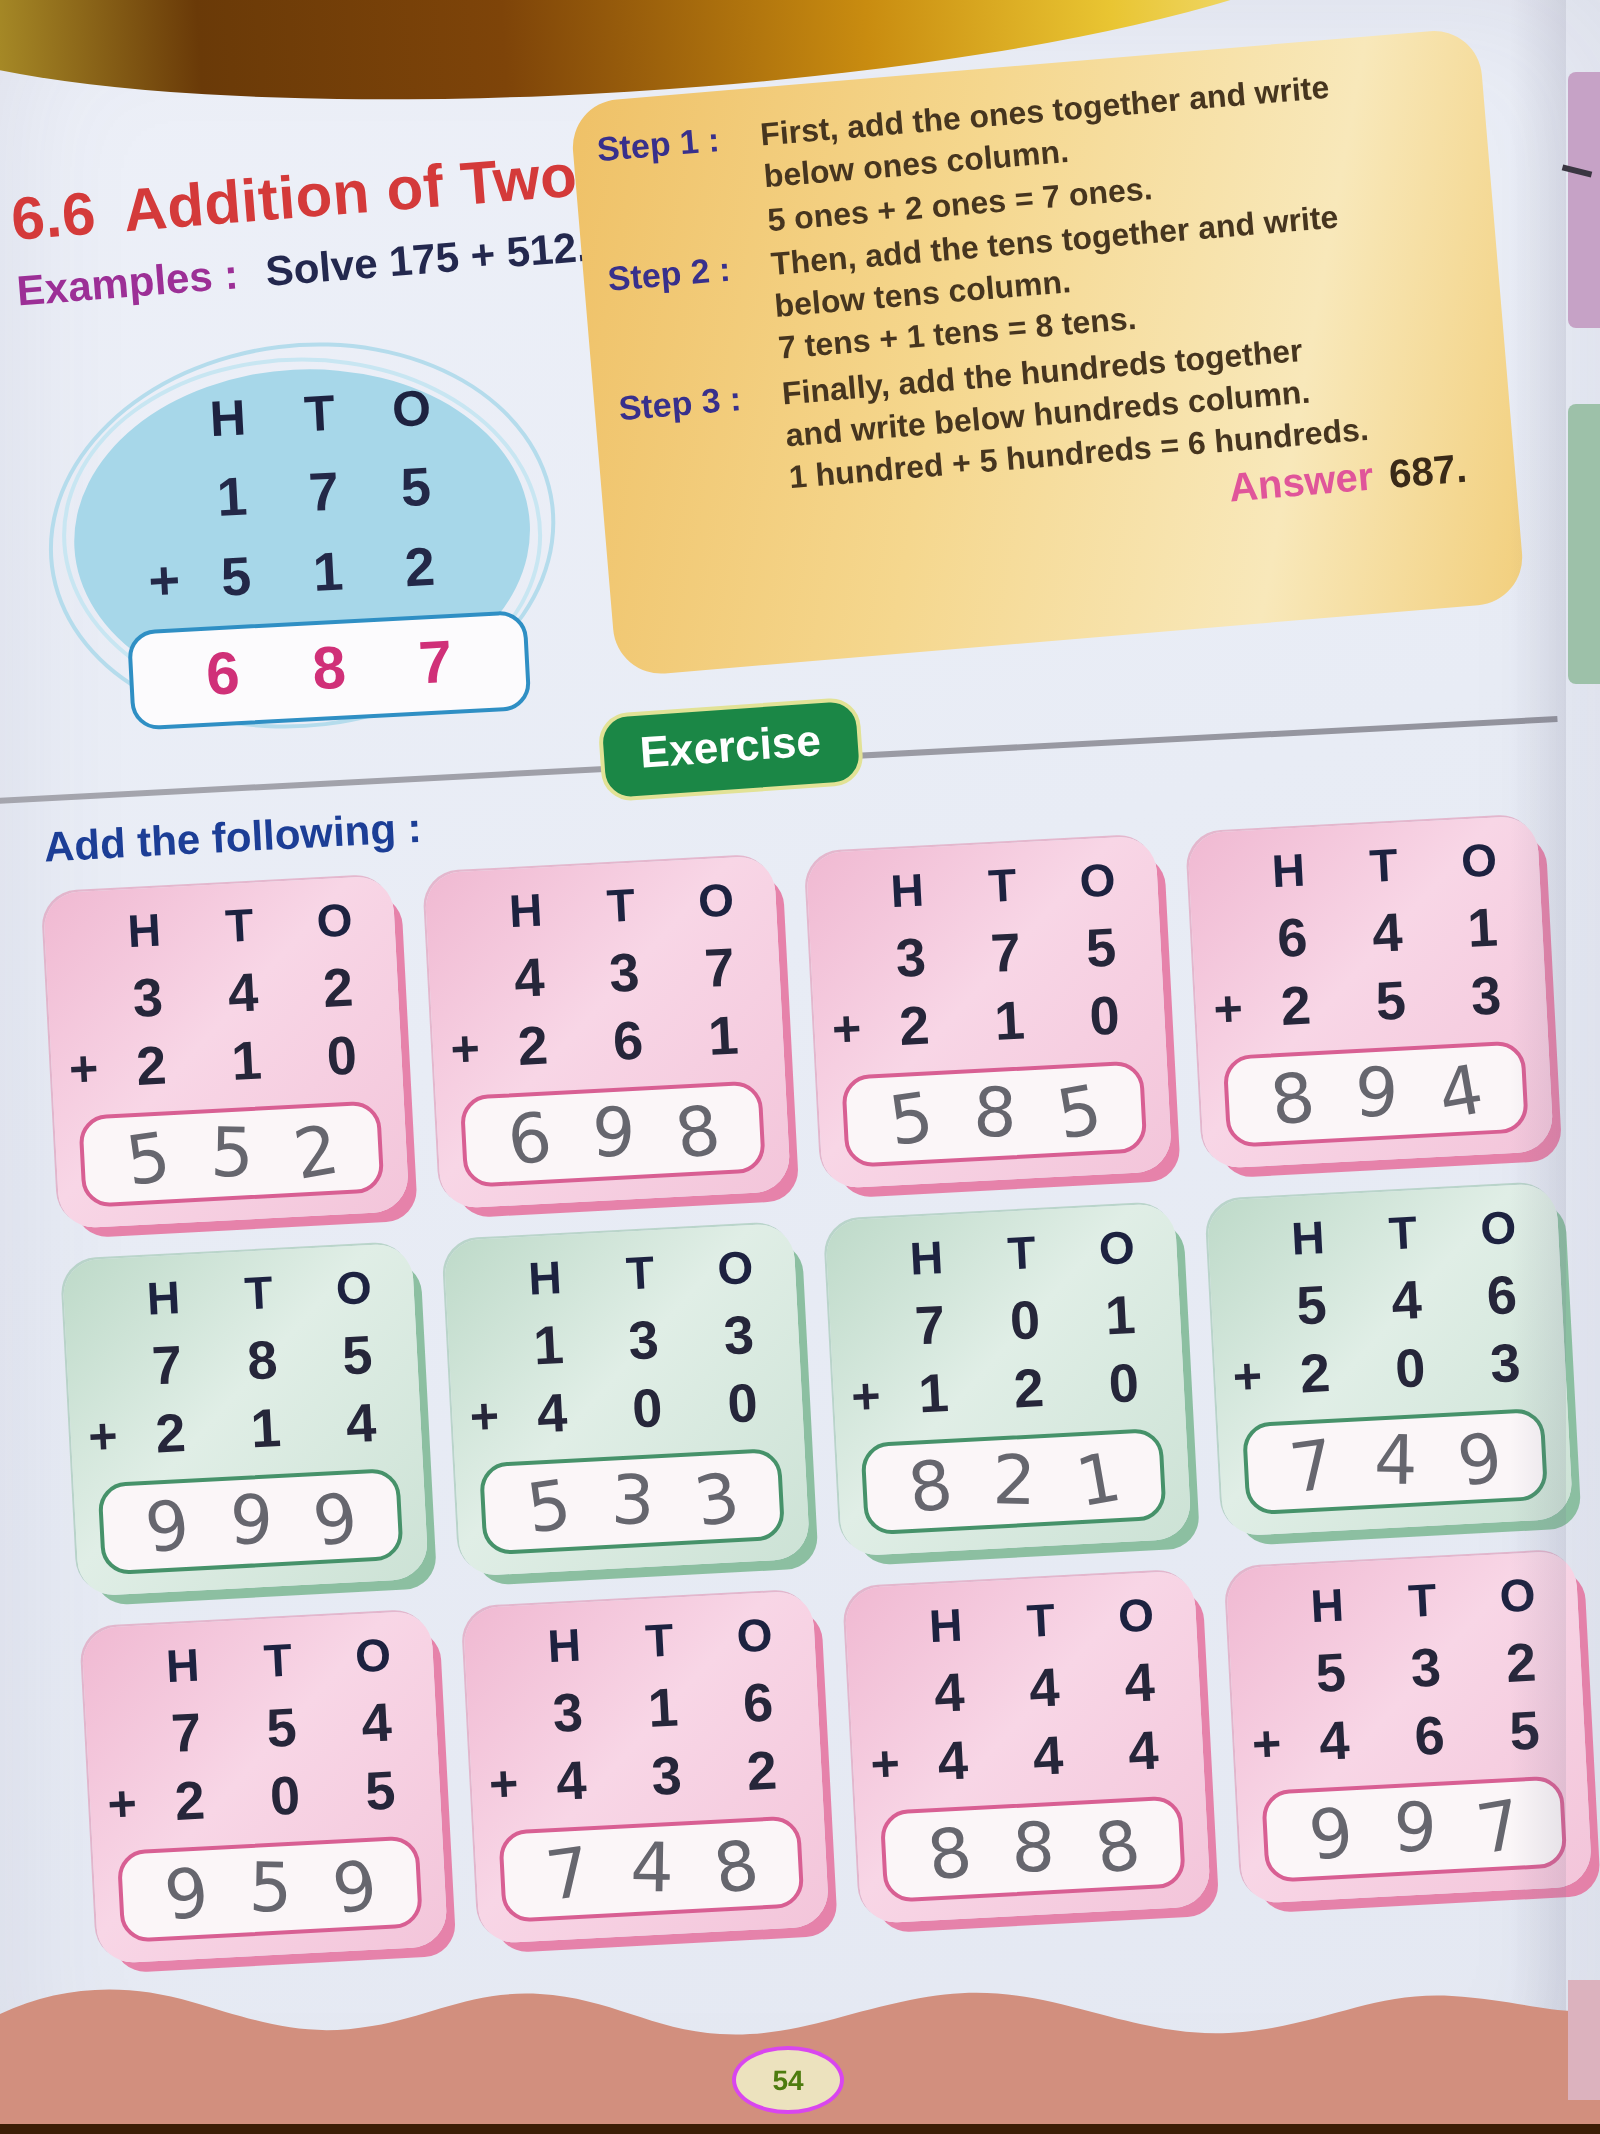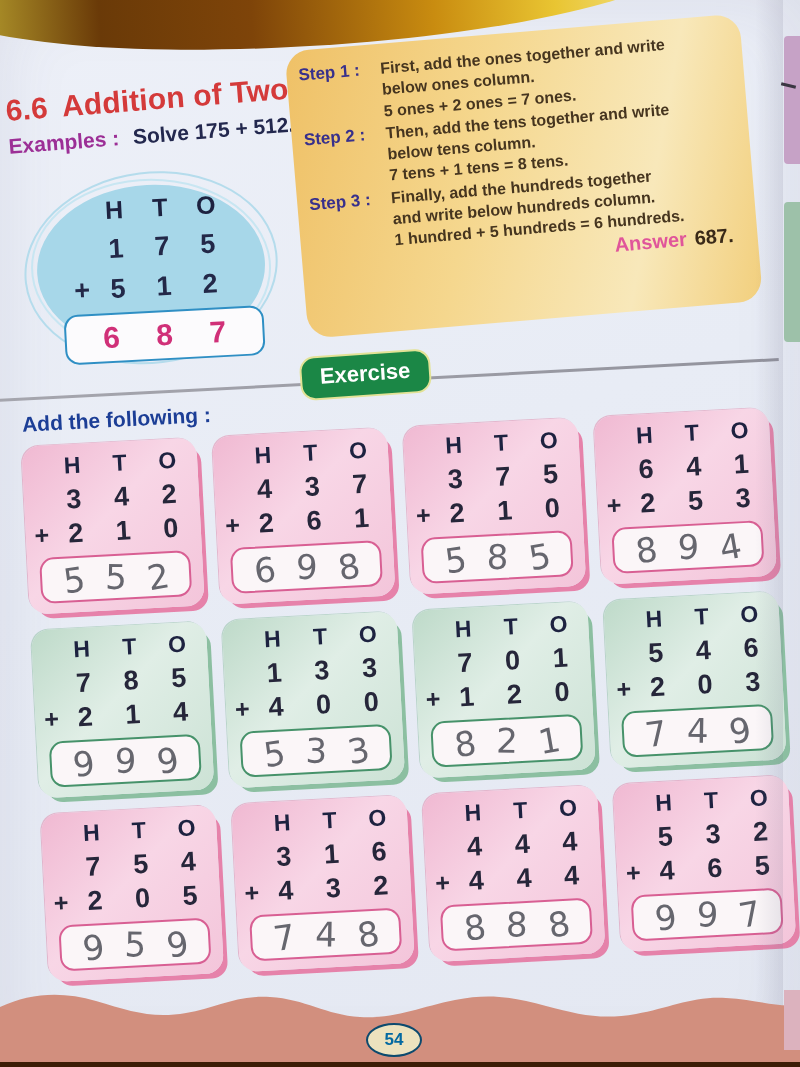--- a/index.html
+++ b/index.html
@@ -100,23 +100,23 @@
   .hw{font-size:34px;font-weight:400;color:#66666e;font-family:"DejaVu Sans",sans-serif;}
   .hw:nth-child(1){transform:rotate(-5deg) translateY(1px);}
   .hw:nth-child(2){transform:rotate(4deg);}
   .hw:nth-child(3){transform:rotate(-7deg) translateY(2px);}
 
   
   .footer{position:absolute;left:0;bottom:0;width:800px;height:82px;z-index:3;}
   .footer svg{display:block;}
   .bottom-dark{position:absolute;left:0;bottom:0;width:800px;height:5px;background:#3c1d06;z-index:4;}
   .page-num{position:absolute;left:366px;top:1023px;width:52px;height:30px;z-index:5;
-    background:#ece2be;border:2px solid #0c4a6e;border-radius:50%;
+    background:#ece2be;border:2px solid #d946ef;border-radius:50%;
     display:flex;align-items:center;justify-content:center;
-    font-size:17px;font-weight:700;color:#0369a1;}
+    font-size:14px;font-weight:700;color:#4d7c0f;}
 </style>
 </head>
 <body>
 
 <div class="page-surface"></div>
 <div class="top-blob"></div>
 
 <div class="tilt">
 
   <div class="sec-title">

